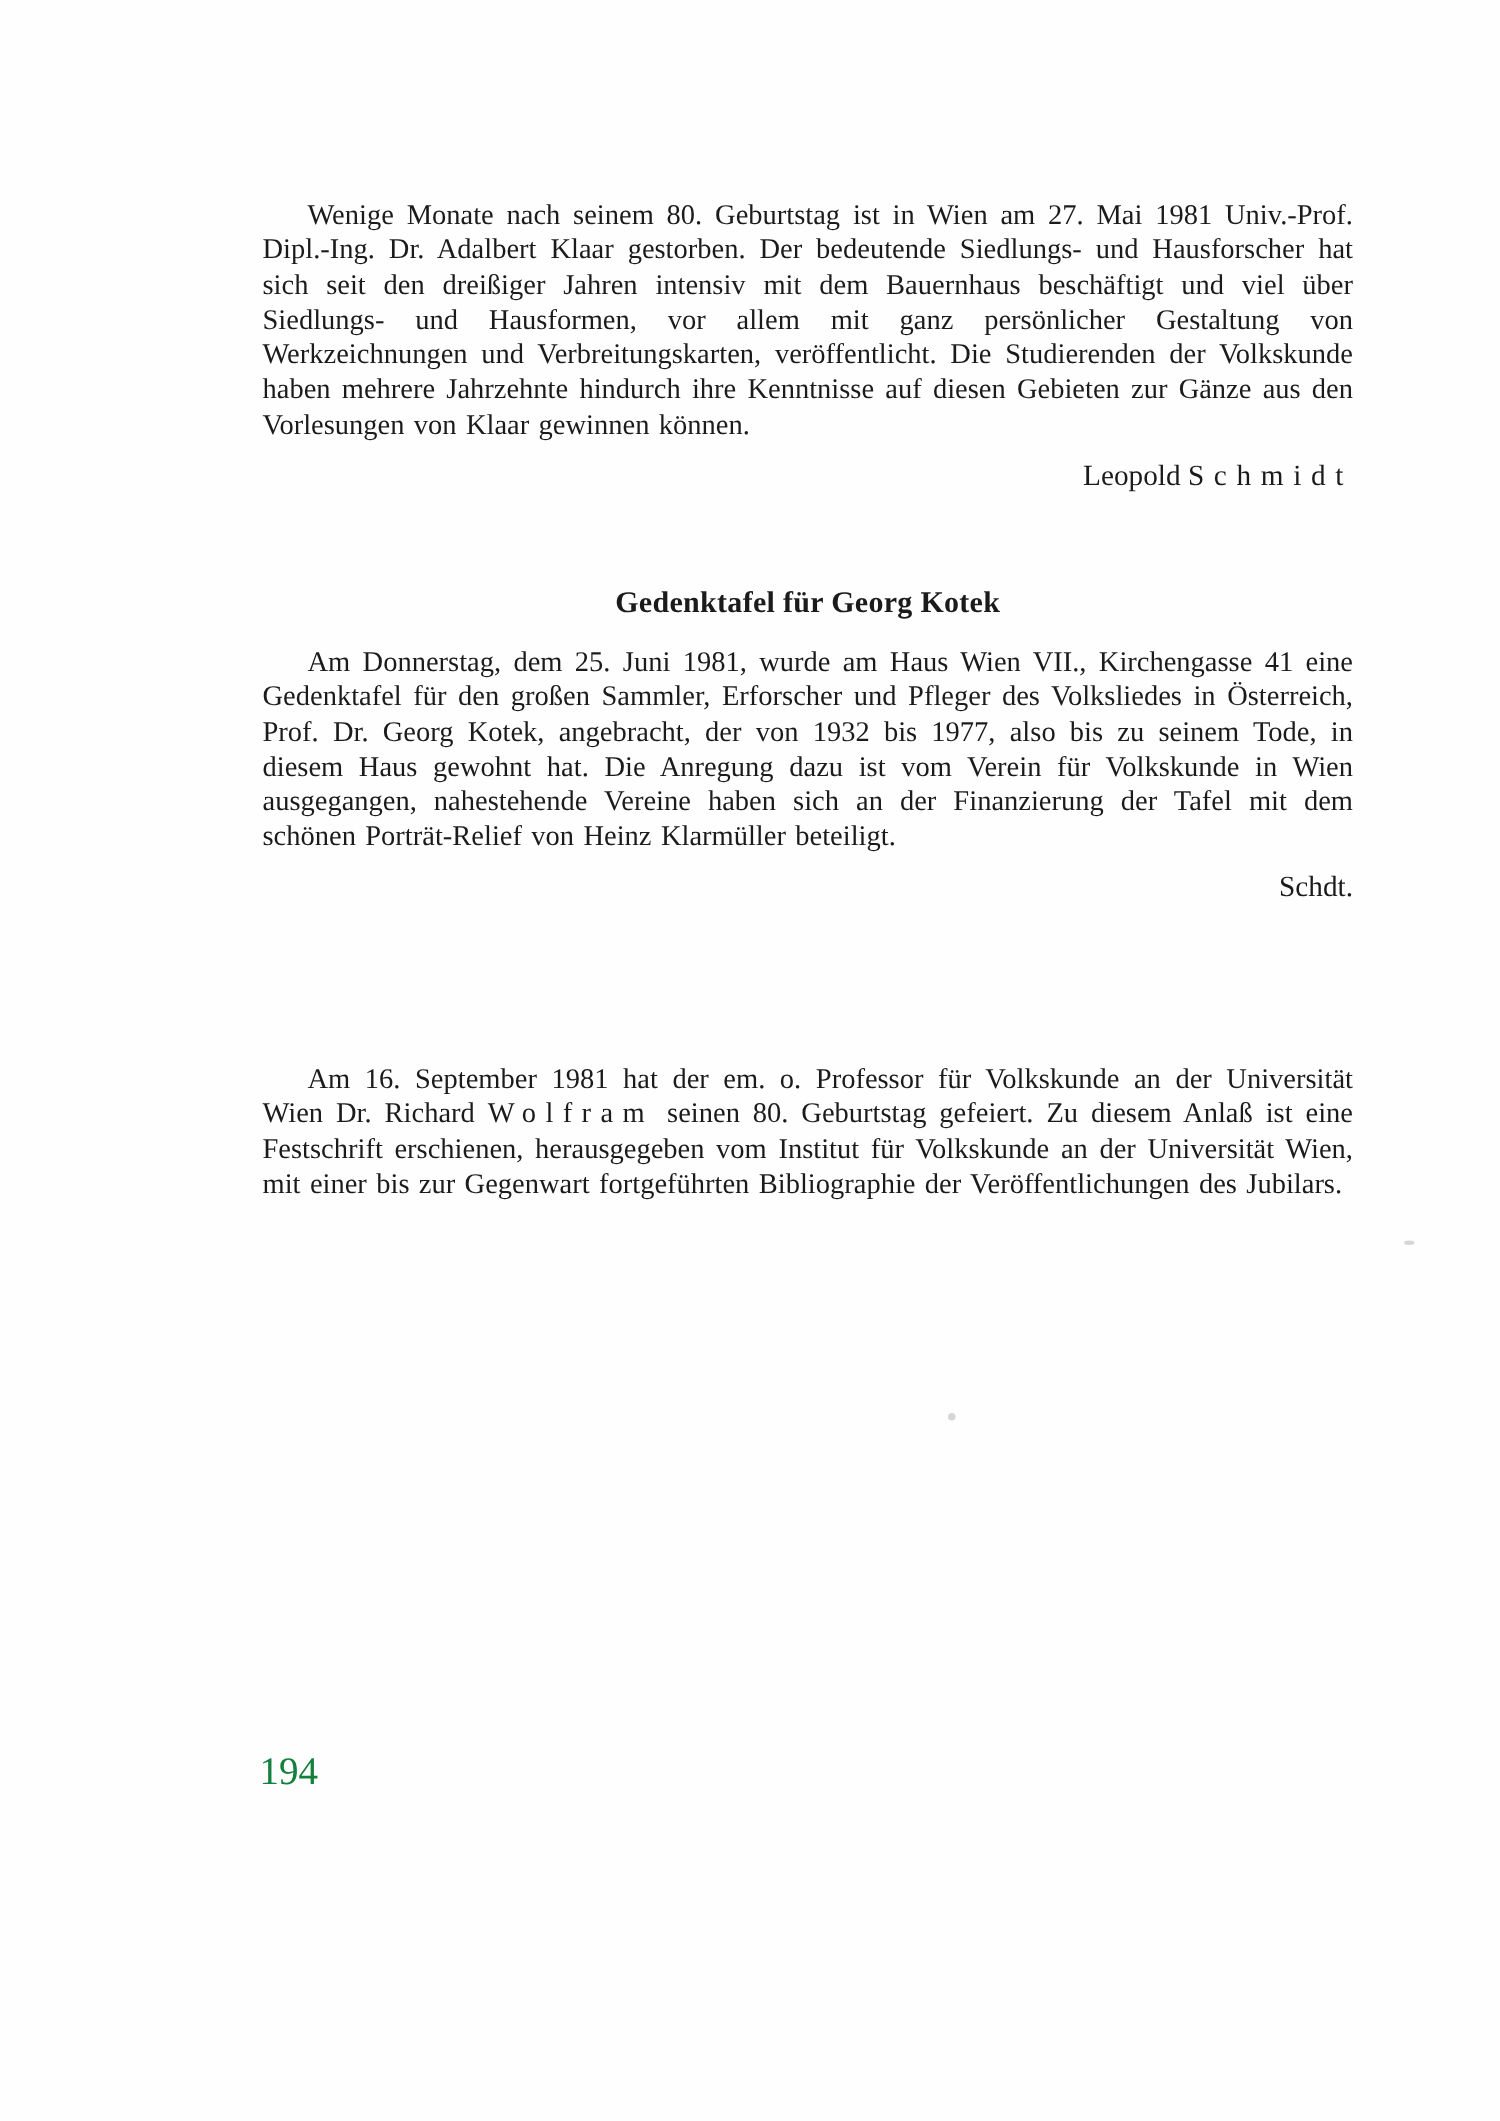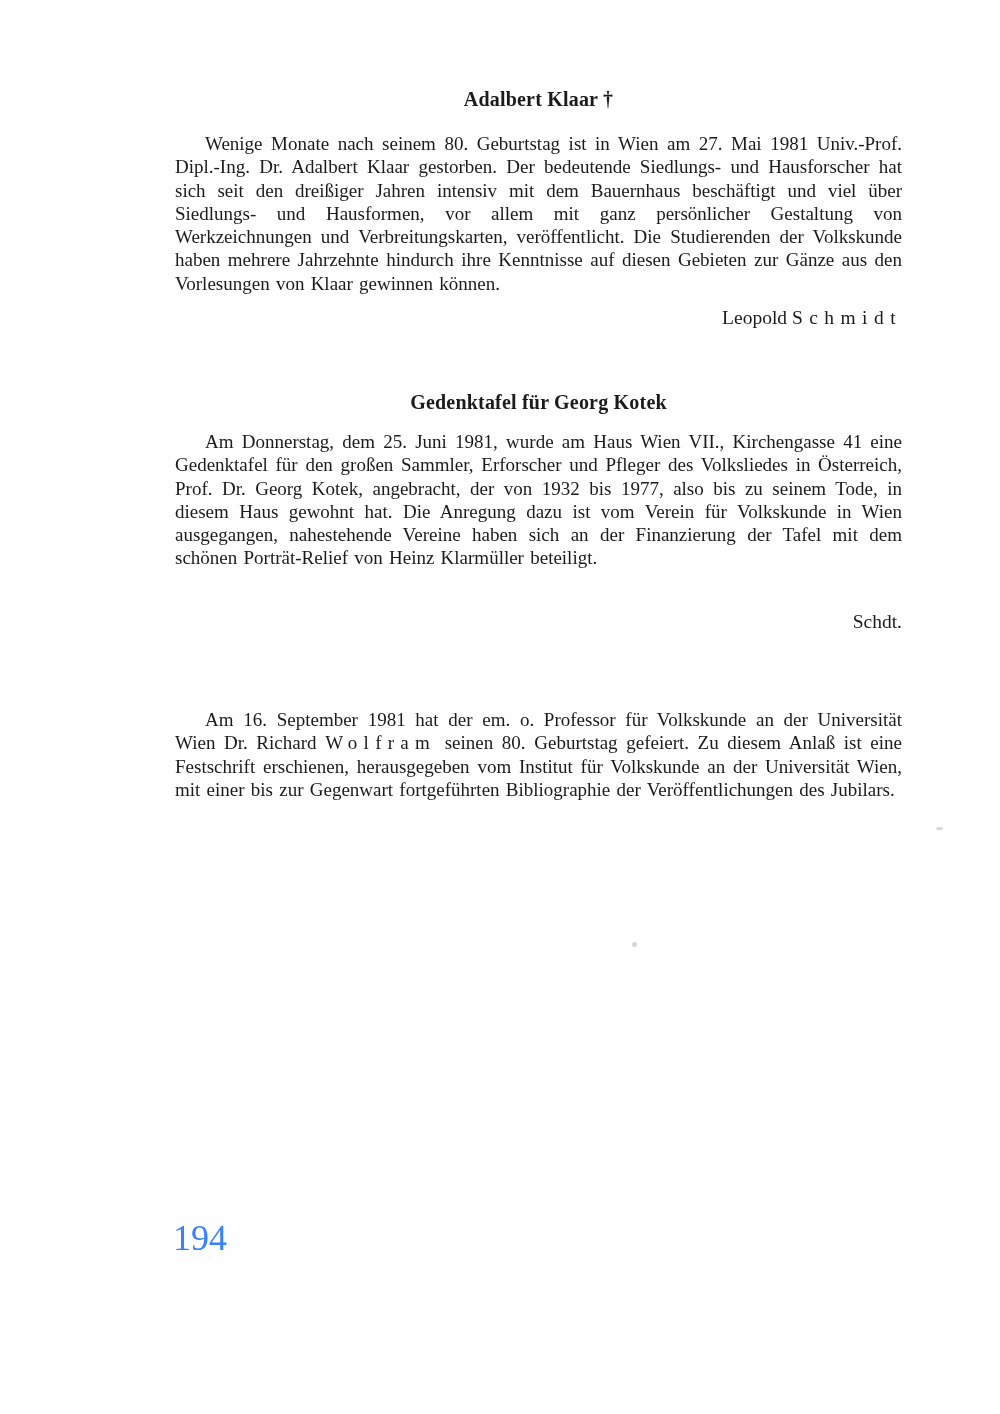--- a/index.html
+++ b/index.html
@@ -41,50 +41,49 @@
   .signature {
     font-size: 19.5px;
     line-height: 24px;
     text-align: right;
   }
   .sig-1 { padding-right: 54px; }
   .sig-2 { padding-right: 40px; }
   .page-number {
     position: absolute;
     left: 173px;
-    top: 1221px;
-    font-size: 36px;
+    top: 1164px;
+    font-size: 26px;
     line-height: 34px;
-    color: #3b82f6;
+    color: #15803d;
   }
   .speck {
     position: absolute;
     background: #cccccc;
     border-radius: 50%;
     opacity: 0.8;
   }
   .speck-1 { left: 936px; top: 827px; width: 7px; height: 3px; }
   .speck-2 { left: 632px; top: 942px; width: 5px; height: 5px; }
 </style>
 </head>
 <body>
 
 <div class="page">
 
-  <div class="block heading" style="top: 87px;">Adalbert Klaar †</div>
 
   <div class="block para" style="top: 132px;">Wenige Monate nach seinem 80. Geburtstag ist in Wien am 27. Mai 1981 Univ.-Prof. Dipl.-Ing. Dr. Adalbert Klaar gestorben. Der bedeutende Siedlungs- und Hausforscher hat sich seit den dreißiger Jahren intensiv mit dem Bauernhaus beschäftigt und viel über Siedlungs- und Hausformen, vor allem mit ganz persönlicher Gestaltung von Werkzeichnungen und Verbreitungskarten, veröffentlicht. Die Studierenden der Volkskunde haben mehrere Jahrzehnte hindurch ihre Kenntnisse auf diesen Gebieten zur Gänze aus den Vorlesungen von Klaar gewinnen können.</div>
 
   <div class="block signature sig-1" style="top: 306px;"><span>Leopold </span><span class="spaced-name">Schmidt</span></div>
 
   <div class="block heading" style="top: 390px;">Gedenktafel für Georg Kotek</div>
 
   <div class="block para" style="top: 430px;">Am Donnerstag, dem 25. Juni 1981, wurde am Haus Wien VII., Kirchengasse 41 eine Gedenktafel für den großen Sammler, Erforscher und Pfleger des Volksliedes in Österreich, Prof. Dr. Georg Kotek, angebracht, der von 1932 bis 1977, also bis zu seinem Tode, in diesem Haus gewohnt hat. Die Anregung dazu ist vom Verein für Volkskunde in Wien ausgegangen, nahestehende Vereine haben sich an der Finanzierung der Tafel mit dem schönen Porträt-Relief von Heinz Klarmüller beteiligt.</div>
 
-  <div class="block signature sig-2" style="top: 610px; text-align: right;">Schdt.</div>
+  <div class="block signature sig-2" style="top: 580px; text-align: right;">Schdt.</div>
 
 
   <div class="block para" style="top: 708px;"><span>Am 16. September 1981 hat der em. o. Professor für Volkskunde an der Universität Wien Dr. Richard </span><span class="spaced-name">Wolfram</span><span> seinen 80. Geburtstag gefeiert. Zu diesem Anlaß ist eine Festschrift erschienen, herausgegeben vom Institut für Volkskunde an der Universität Wien, mit einer bis zur Gegenwart fortgeführten Bibliographie der Veröffentlichungen des Jubilars.</span></div>
 
   <div class="page-number">194</div>
 
   <div class="speck speck-1"></div>
   <div class="speck speck-2"></div>
 
 </div>

